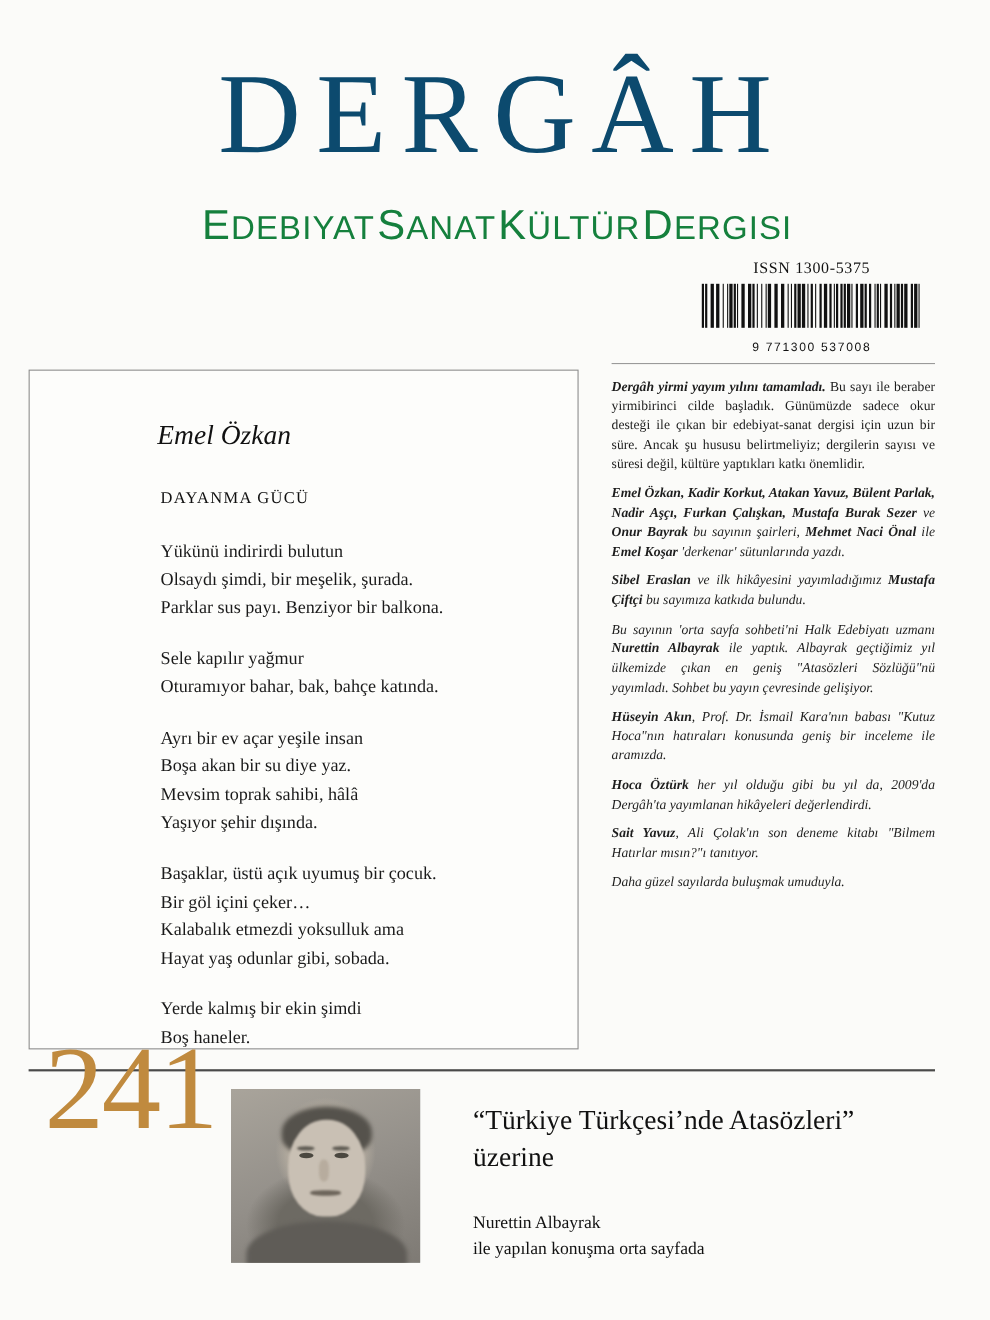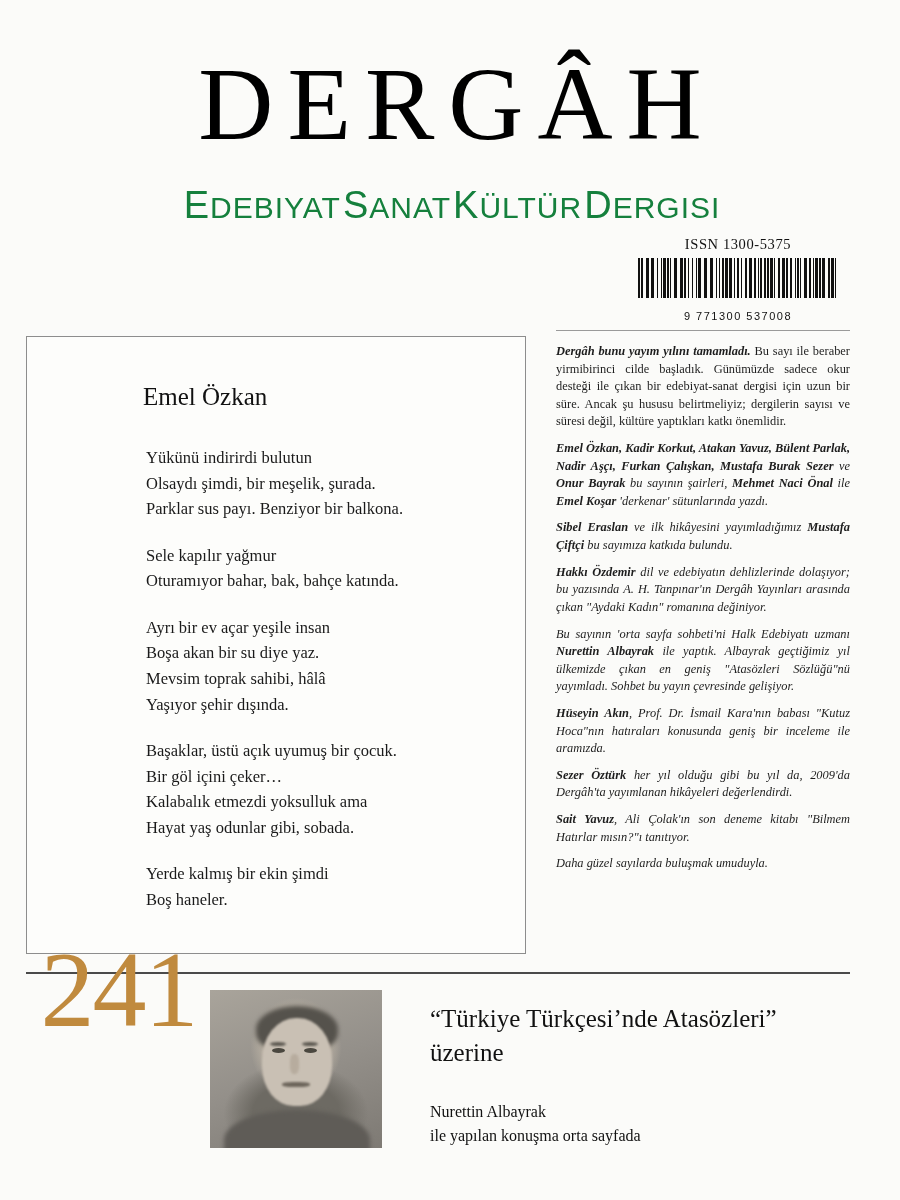--- a/index.html
+++ b/index.html
@@ -27,21 +27,21 @@
     top: 52px;
     left: 0;
     width: 900px;
     text-align: center;
   }
   .masthead-title {
     font-family: "Liberation Serif", serif;
     font-size: 104px;
     line-height: 1.0;
     letter-spacing: 14px;
-    color: #000000;
+    color: #0c4a6e;
     font-weight: 400;
     padding-left: 14px;
   }
   .masthead-sub {
     margin-top: 28px;
     font-family: Liberation Sans, sans-serif;
     font-size: 30px;
     letter-spacing: 1px;
     color: #15803d;
     white-space: nowrap;
@@ -99,20 +99,21 @@
     height: 618px;
     border: 1px solid #8d8d8d;
     background: #fdfdfb;
     box-sizing: border-box;
   }
   .poem-inner {
     padding: 46px 34px 0 116px;
   }
   .poet-name {
     font-family: "Liberation Serif", serif;
+    font-style: italic;
     font-size: 25px;
     color: #111;
     margin-bottom: 34px;
   }
   .poem-title {
     font-family: "Liberation Serif", serif;
     font-size: 15px;
     letter-spacing: 1.2px;
     color: #111;
     margin-bottom: 26px;
@@ -342,20 +343,21 @@
         <i style="width: 2px; margin-right: 1px;"></i>
         <i style="width: 3px; margin-right: 1px;"></i>
         <i style="width: 1px; margin-right: 2px;"></i>
       </div>
     <div class="barcode-digits">9  771300  537008</div>
   </div>
 
   <div class="poem-box">
     <div class="poem-inner">
       <div class="poet-name">Emel Özkan</div>
+      <div class="poem-title">DAYANMA GÜCÜ</div>
       <div id="stanzas">
           <div class="stanza">
             <div>Yükünü indirirdi bulutun</div>
             <div>Olsaydı şimdi, bir meşelik, şurada.</div>
             <div>Parklar sus payı. Benziyor bir balkona.</div>
           </div>
           <div class="stanza">
             <div>Sele kapılır yağmur</div>
             <div>Oturamıyor bahar, bak, bahçe katında.</div>
           </div>
@@ -375,27 +377,26 @@
             <div>Yerde kalmış bir ekin şimdi</div>
             <div>Boş haneler.</div>
           </div>
         </div>
     </div>
   </div>
 
   <div class="right-col">
     <div class="rule"></div>
     <div id="notes">
-        <div class="note"><b>Dergâh bunu yayım yılını tamamladı.</b> <span class="rom">Bu sayı ile beraber yirmibirinci cilde başladık. Günümüzde sadece okur desteği ile çıkan bir edebiyat-sanat dergisi için uzun bir süre. Ancak şu hususu belirtmeliyiz; dergilerin sayısı ve süresi değil, kültüre yaptıkları katkı önemlidir.</span></div>
+        <div class="note"><b>Dergâh yirmi yayım yılını tamamladı.</b> <span class="rom">Bu sayı ile beraber yirmibirinci cilde başladık. Günümüzde sadece okur desteği ile çıkan bir edebiyat-sanat dergisi için uzun bir süre. Ancak şu hususu belirtmeliyiz; dergilerin sayısı ve süresi değil, kültüre yaptıkları katkı önemlidir.</span></div>
         <div class="note"><b>Emel Özkan, Kadir Korkut, Atakan Yavuz, Bülent Parlak, Nadir Aşçı, Furkan Çalışkan, Mustafa Burak Sezer</b> ve <b>Onur Bayrak</b> bu sayının şairleri, <b>Mehmet Naci Önal</b> ile <b>Emel Koşar</b> 'derkenar' sütunlarında yazdı.</div>
         <div class="note"><b>Sibel Eraslan</b> ve ilk hikâyesini yayımladığımız <b>Mustafa Çiftçi</b> bu sayımıza katkıda bulundu.</div>
-        <div class="note"><b>Hakkı Özdemir</b> dil ve edebiyatın dehlizlerinde dolaşıyor; bu yazısında A. H. Tanpınar'ın Dergâh Yayınları arasında çıkan "Aydaki Kadın" romanına değiniyor.</div>
         <div class="note">Bu sayının 'orta sayfa sohbeti'ni Halk Edebiyatı uzmanı <b>Nurettin Albayrak</b> ile yaptık. Albayrak geçtiğimiz yıl ülkemizde çıkan en geniş "Atasözleri Sözlüğü"nü yayımladı. Sohbet bu yayın çevresinde gelişiyor.</div>
         <div class="note"><b>Hüseyin Akın</b>, Prof. Dr. İsmail Kara'nın babası "Kutuz Hoca"nın hatıraları konusunda geniş bir inceleme ile aramızda.</div>
-        <div class="note"><b>Sezer Öztürk</b> her yıl olduğu gibi bu yıl da, 2009'da Dergâh'ta yayımlanan hikâyeleri değerlendirdi.</div>
+        <div class="note"><b>Hoca Öztürk</b> her yıl olduğu gibi bu yıl da, 2009'da Dergâh'ta yayımlanan hikâyeleri değerlendirdi.</div>
         <div class="note"><b>Sait Yavuz</b>, Ali Çolak'ın son deneme kitabı "Bilmem Hatırlar mısın?"ı tanıtıyor.</div>
         <div class="note">Daha güzel sayılarda buluşmak umuduyla.</div>
       </div>
   </div>
 
   <div class="bottom-rule"></div>
   <div class="issue-number">241</div>
 
   <div class="portrait">
     <div class="bg"></div>

